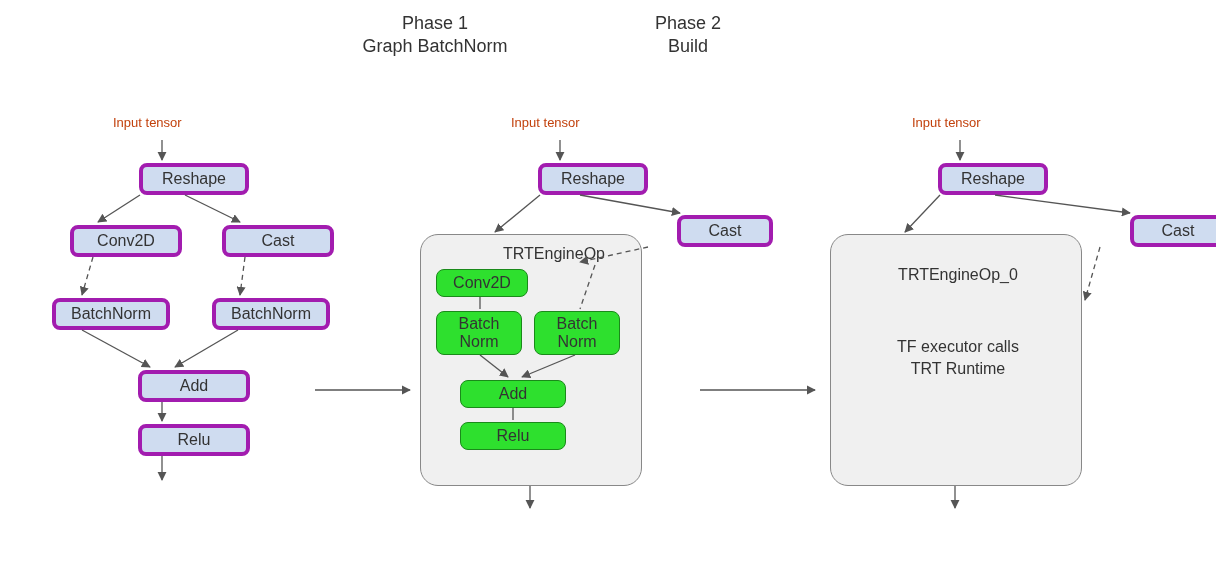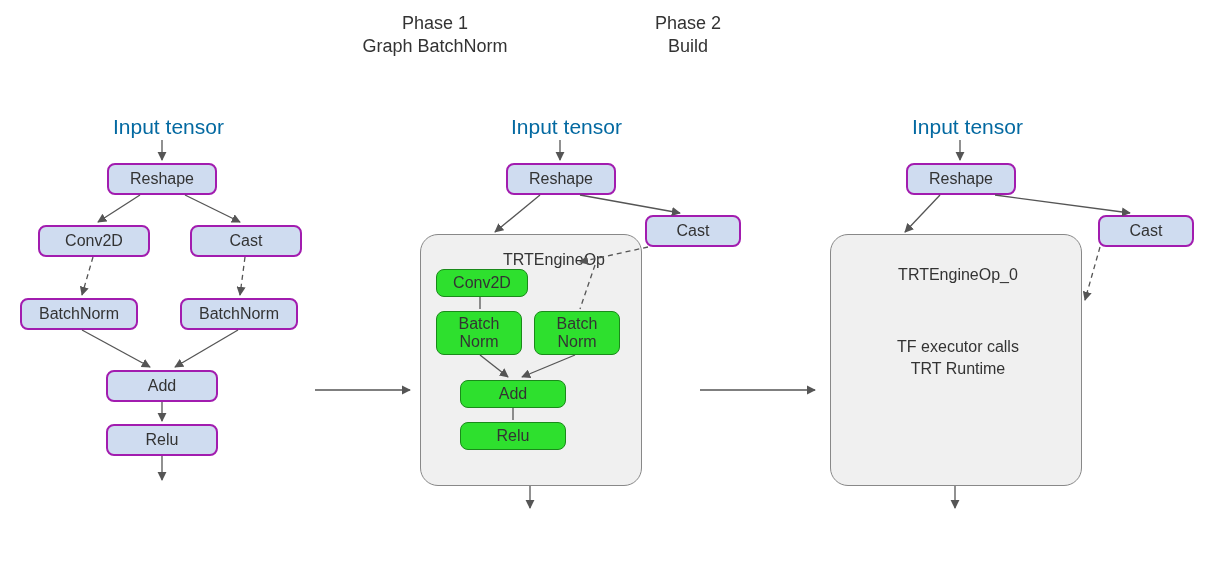--- a/index.html
+++ b/index.html
@@ -14,37 +14,38 @@
   }
   .phase-label {
     position: absolute;
     text-align: center;
     font-size: 18px;
     line-height: 1.3;
     color: #333;
   }
   .input-label {
     position: absolute;
-    font-size: 21px;
-    color: #0369a1;
+    font-size: 13px;
+    color: #c2410c;
   }
   .node {
     position: absolute;
     border-radius: 8px;
     text-align: center;
     display: flex;
     align-items: center;
     justify-content: center;
     font-size: 16px;
     line-height: 1.1;
     padding: 2px 4px;
   }
   .node-blue {
     background: #cfdcf0;
-    border: 2px solid #a21caf;
+    border: 4px solid #a21caf;
+    margin-left: 32px;
   }
   .node-green {
     background: #2ee02e;
     border: 1px solid #1a8a1a;
   }
   .container-box {
     position: absolute;
     background: #f0f0f0;
     border: 1px solid #888;
     border-radius: 18px;
@@ -101,21 +102,21 @@
 <div class="input-label" style="left:511px; top:115px;">Input tensor</div>
 
 <div class="node node-blue" style="left:506px; top:163px; width:110px; height:32px;">
   <span>Reshape</span>
 </div>
 <div class="node node-blue" style="left:645px; top:215px; width:96px; height:32px;">
   <span>Cast</span>
 </div>
 
 <div class="container-box" style="left:420px; top:234px; width:222px; height:252px;"></div>
-<div class="container-text" style="left:494px; top:249px; width:120px;">TRTEngineOp</div>
+<div class="container-text" style="left:494px; top:243px; width:120px;">TRTEngineOp</div>
 
 <div class="node node-green" style="left:436px; top:269px; width:92px; height:28px;">
   <span>Conv2D</span>
 </div>
 <div class="node node-green" style="left:436px; top:311px; width:86px; height:44px; white-space:pre;">
   <span>Batch
 Norm</span>
 </div>
 <div class="node node-green" style="left:534px; top:311px; width:86px; height:44px; white-space:pre;">
   <span>Batch

